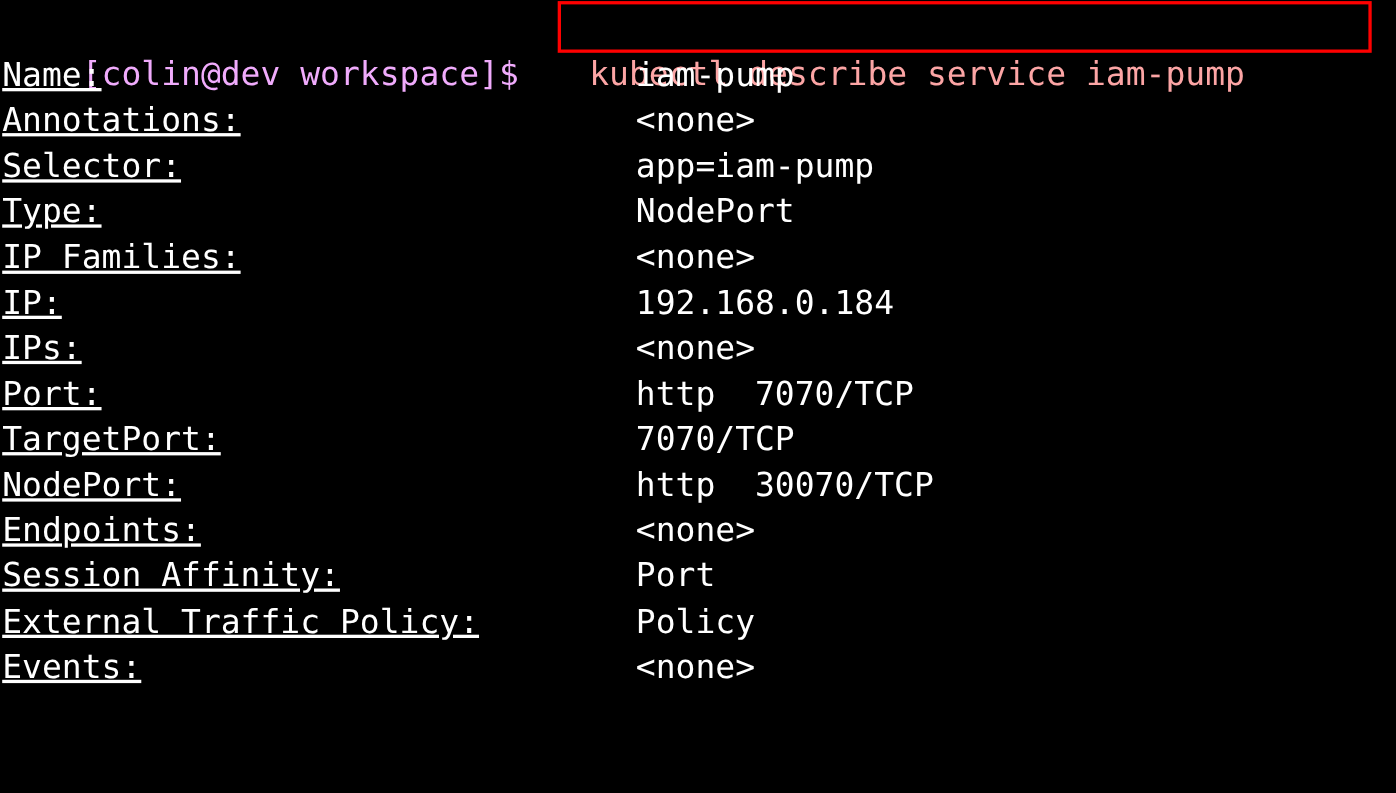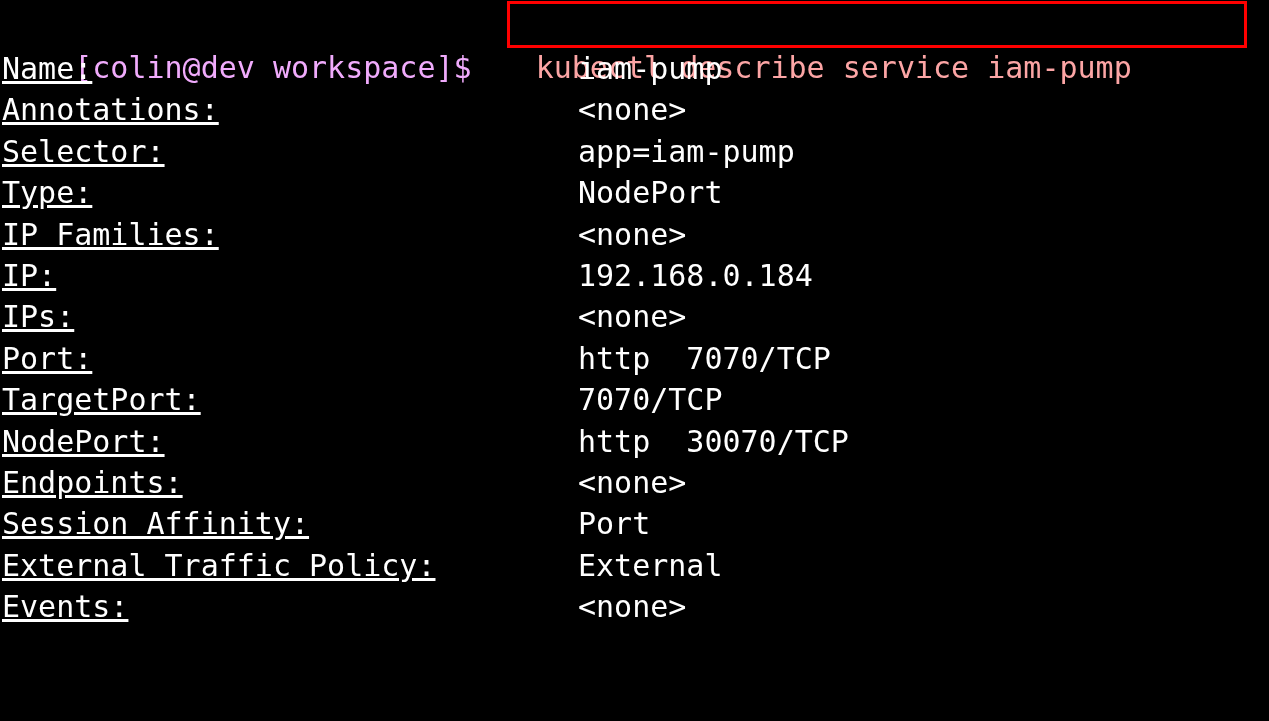--- a/index.html
+++ b/index.html
@@ -101,19 +101,19 @@
       <div class="term-line"><span class="row-key">Selector:</span><span class="row-val">app=iam-pump</span></div>
       <div class="term-line"><span class="row-key">Type:</span><span class="row-val">NodePort</span></div>
       <div class="term-line"><span class="row-key">IP Families:</span><span class="row-val">&lt;none&gt;</span></div>
       <div class="term-line"><span class="row-key">IP:</span><span class="row-val">192.168.0.184</span></div>
       <div class="term-line"><span class="row-key">IPs:</span><span class="row-val">&lt;none&gt;</span></div>
       <div class="term-line"><span class="row-key">Port:</span><span class="row-val">http  7070/TCP</span></div>
       <div class="term-line"><span class="row-key">TargetPort:</span><span class="row-val">7070/TCP</span></div>
       <div class="term-line"><span class="row-key">NodePort:</span><span class="row-val">http  30070/TCP</span></div>
       <div class="term-line"><span class="row-key">Endpoints:</span><span class="row-val">&lt;none&gt;</span></div>
       <div class="term-line"><span class="row-key">Session Affinity:</span><span class="row-val">Port</span></div>
-      <div class="term-line"><span class="row-key">External Traffic Policy:</span><span class="row-val">External</span></div>
+      <div class="term-line"><span class="row-key">External Traffic Policy:</span><span class="row-val">Policy</span></div>
       <div class="term-line"><span class="row-key">Events:</span><span class="row-val">&lt;none&gt;</span></div>
     </div>
 
   <div id="command-highlight"></div>
 
 </div>
 
 </body></html>

